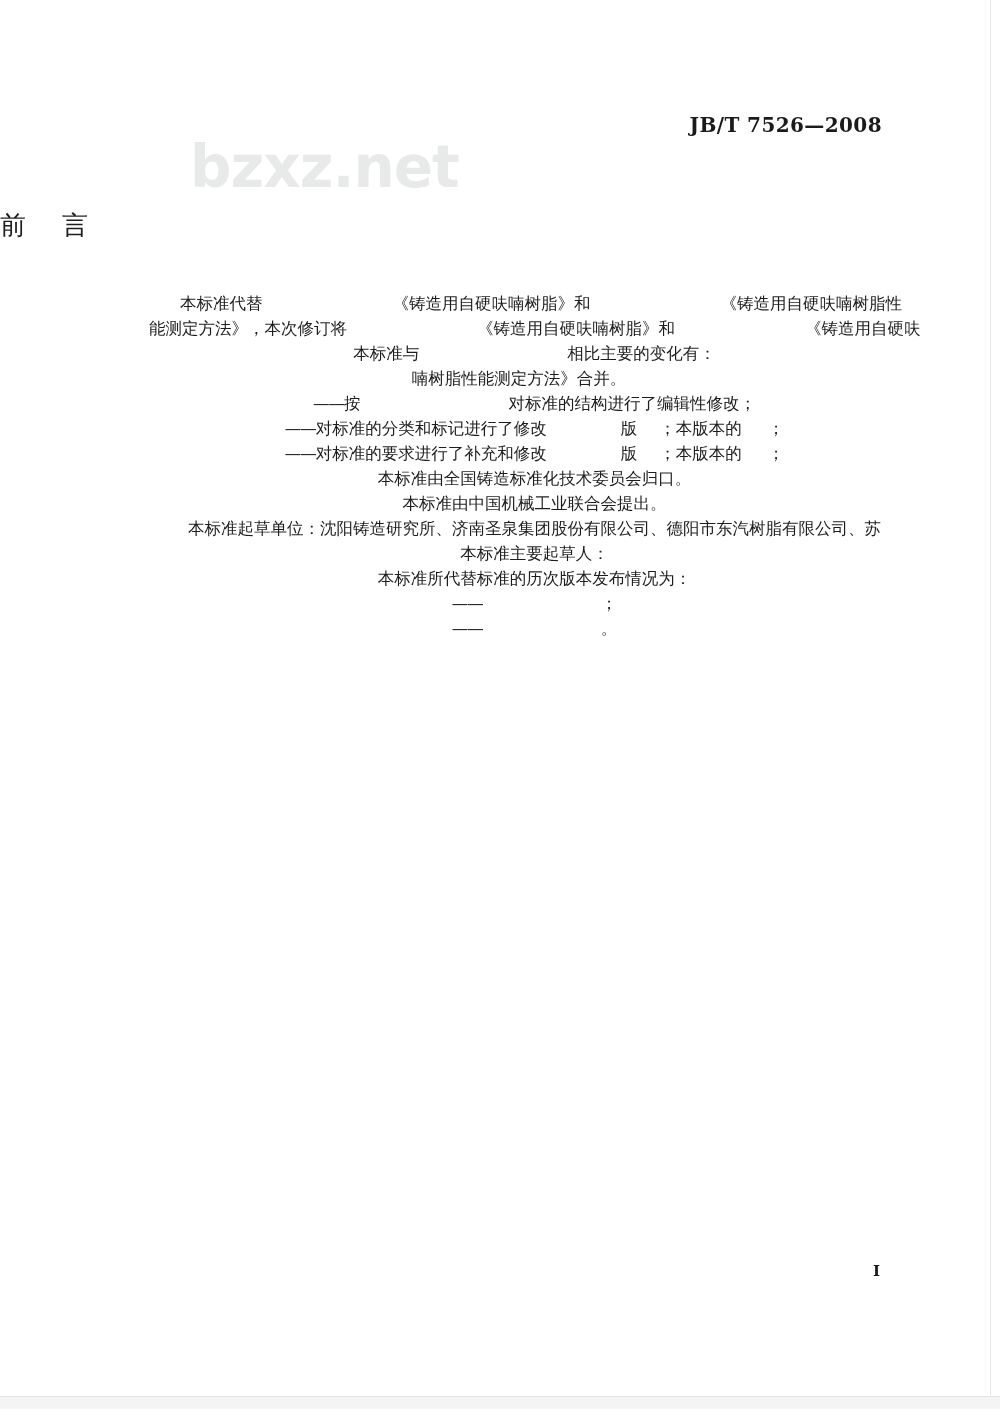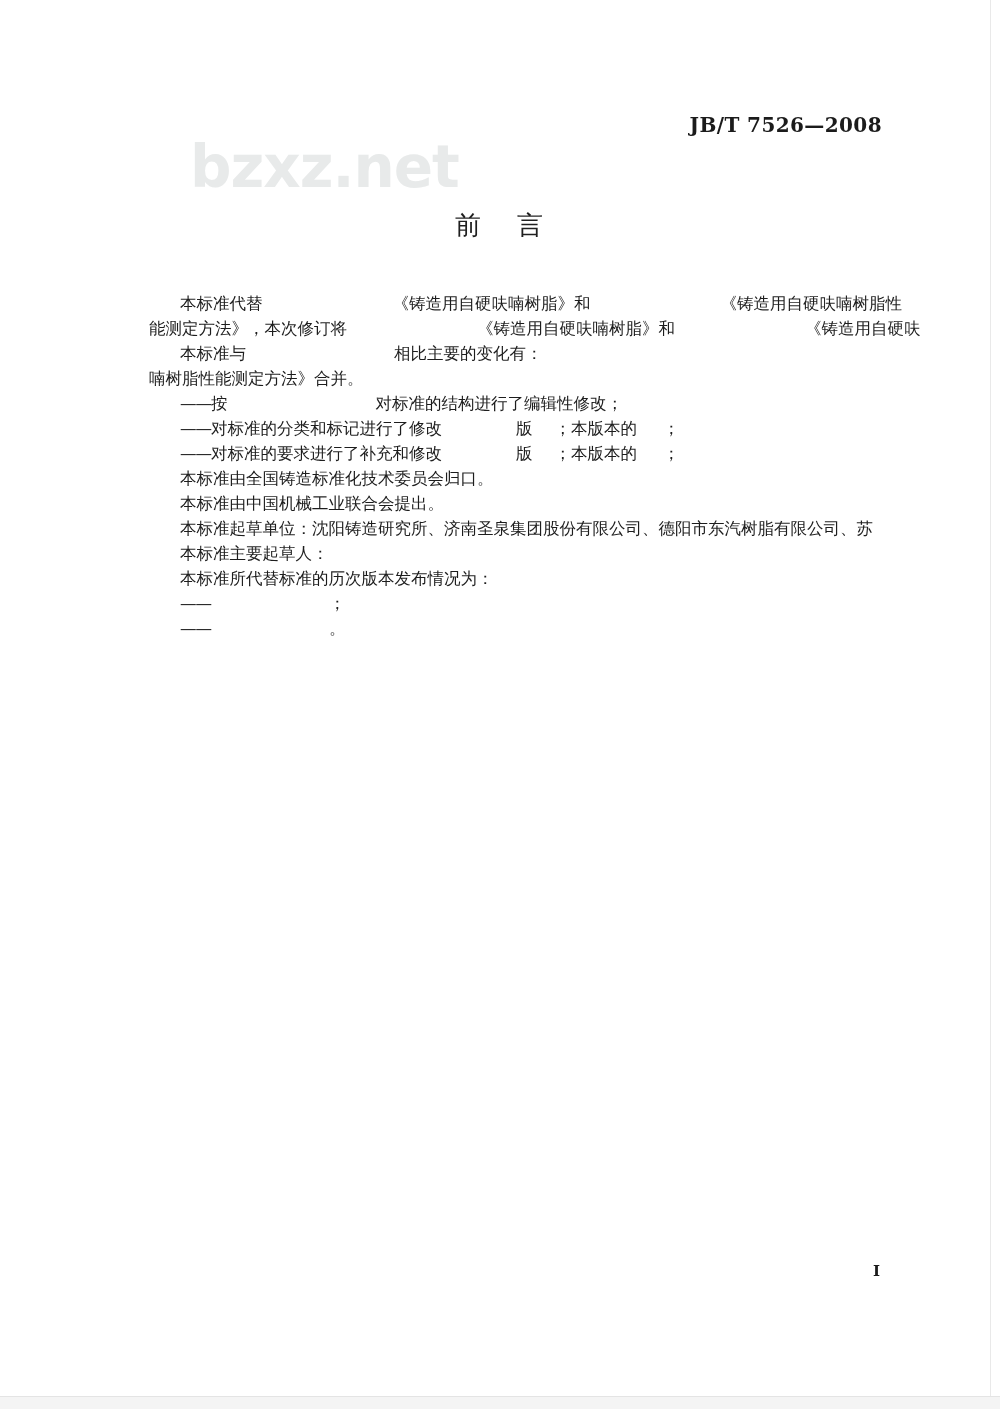--- a/index.html
+++ b/index.html
@@ -68,21 +68,21 @@
     color: #e8eaea;
     user-select: none;
   }
 
   
   .doc-title {
     position: absolute;
     top: 208px;
     left: 0;
     width: 1000px;
-    text-align: center;
+    text-align: left;
     font-family: Liberation Sans, sans-serif;
     font-size: 26px;
     color: #1f1f1f;
     letter-spacing: 2px;
   }
   .doc-title .gap-wide {
     display: inline-block;
     width: 34px;
   }
 
@@ -93,20 +93,21 @@
     top: 291px;
     width: 740px;
     font-size: 16.5px;
     line-height: 25px;
     color: #1d1d1d;
     font-family: "DejaVu Serif", "Liberation Serif", serif;
   }
   .line {
     white-space: nowrap;
     height: 25px;
+    text-align: center;
   }
   .indent {
     display: inline-block;
     width: 31px;
   }
   .em-dash {
     letter-spacing: -1px;
   }
   
   .gap {

